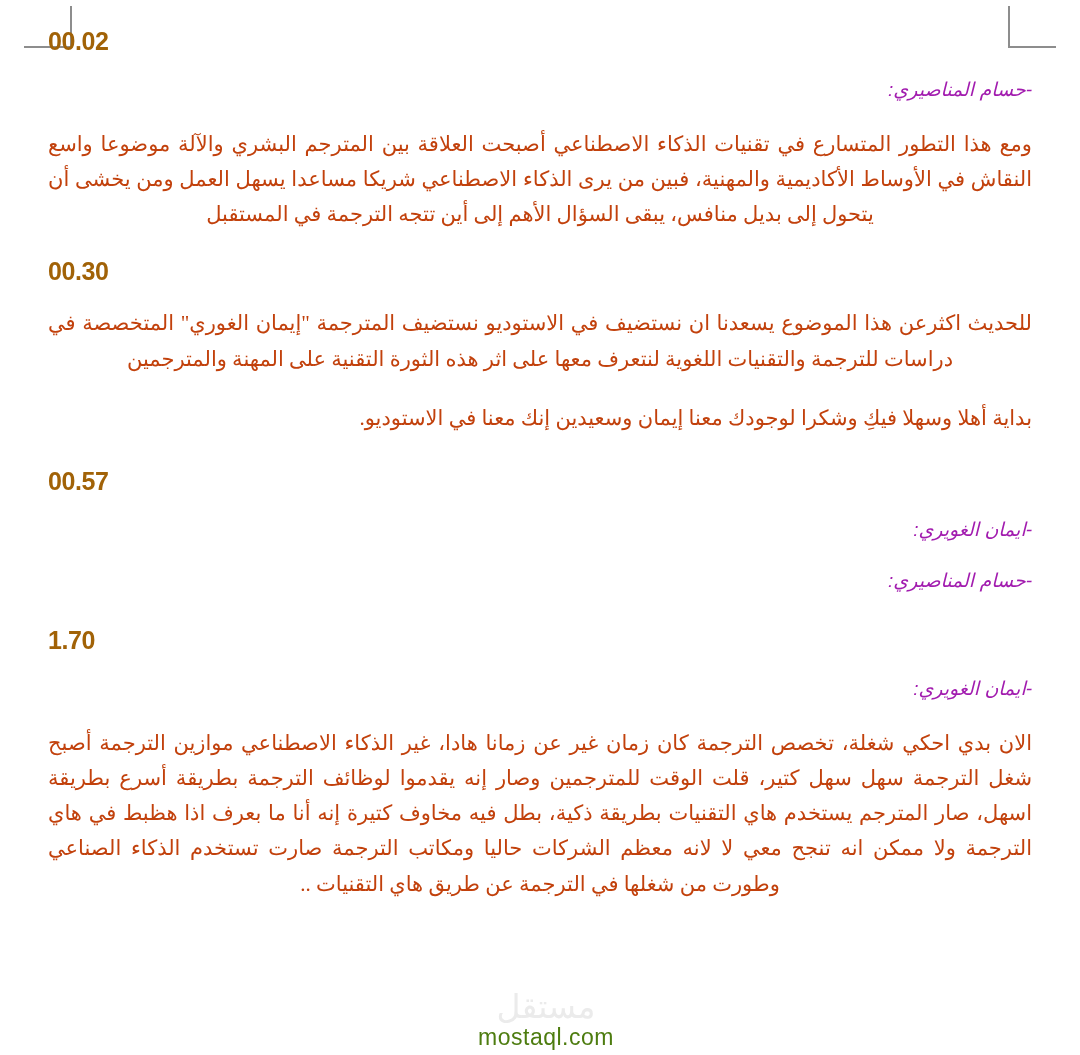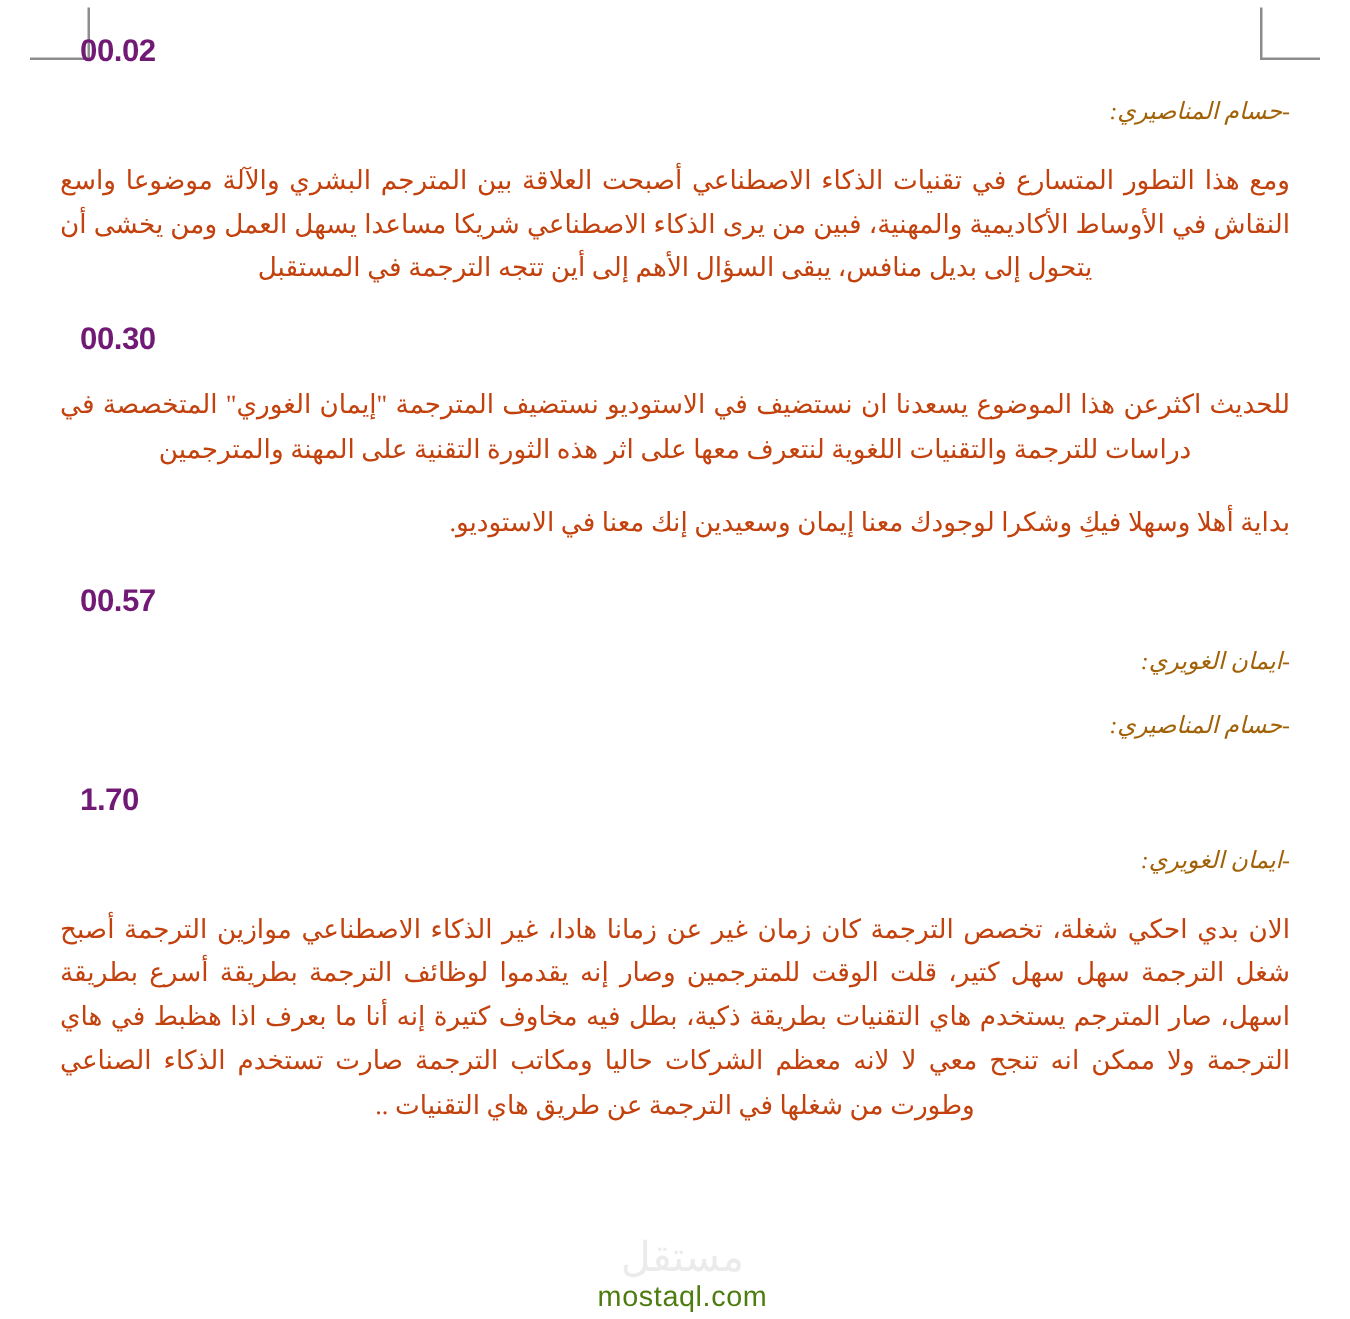--- a/index.html
+++ b/index.html
@@ -52,35 +52,35 @@
     text-align: right;
   }
 
   .timestamp {
     font-family: "Liberation Sans", "DejaVu Sans", sans-serif;
     direction: ltr;
     text-align: left;
     font-size: 25px;
     font-weight: 600;
     letter-spacing: -0.4px;
-    color: #701a75;
-    margin: 0 0 20px 16px;
+    color: #a16207;
+    margin: 0 0 20px 0;
     line-height: 1.2;
   }
   .timestamp.gap {
     margin-top: 30px;
   }
 
   .speaker {
-    font-family: Liberation Serif, serif;
+    font-family: Liberation Sans, sans-serif;
     font-style: italic;
     font-size: 19px;
     direction: rtl;
     text-align: right;
-    color: #a16207;
+    color: #a21caf;
     margin: 0 0 22px 0;
     line-height: 1.5;
     unicode-bidi: plaintext;
   }
 
   .para {
     font-family: "Liberation Serif", "DejaVu Serif", serif;
     font-size: 21px;
     line-height: 1.68;
     color: #c2410c;

